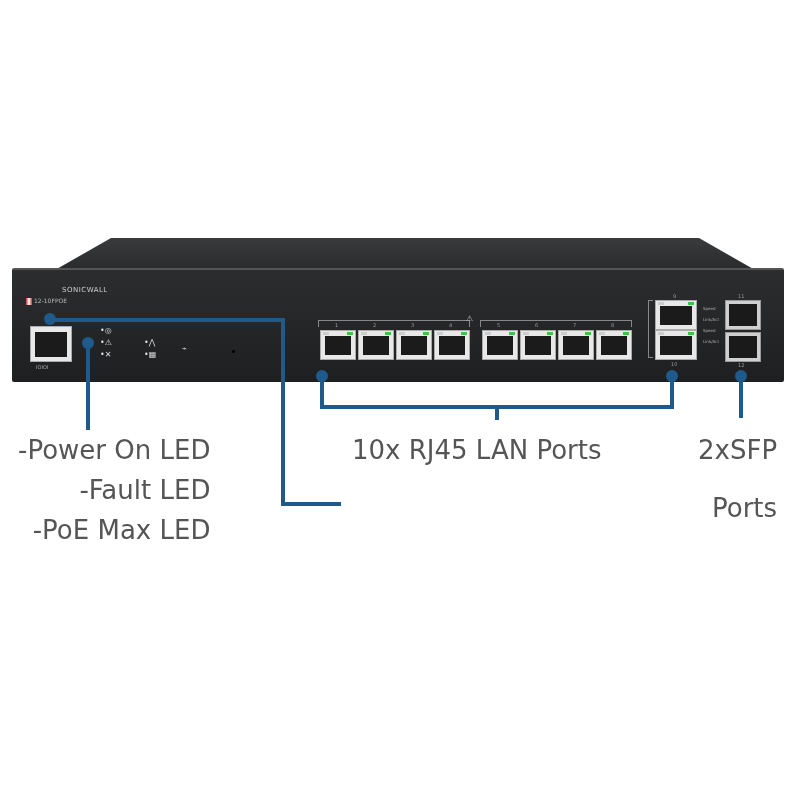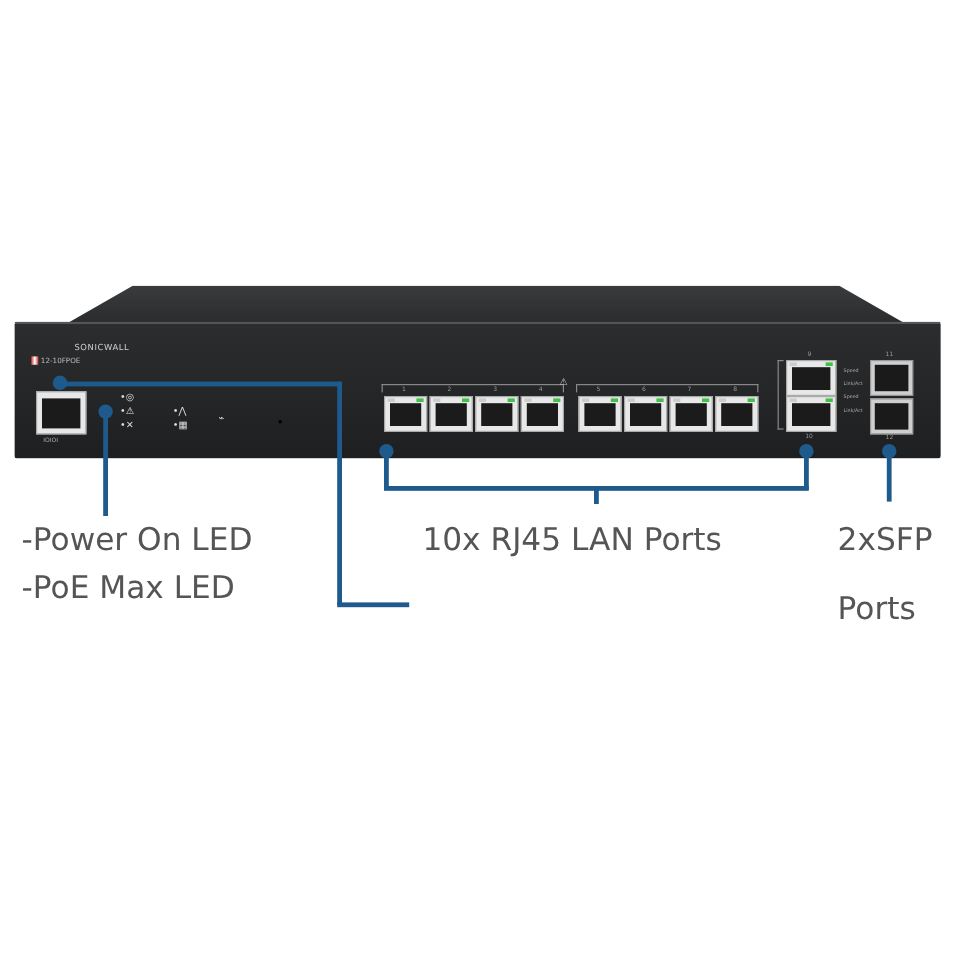--- a/index.html
+++ b/index.html
@@ -15,21 +15,21 @@
   .rj45 .hole{position:absolute;left:4px;right:4px;top:5px;bottom:4px;background:#1b1b1b;}
   .rj45 .led{position:absolute;top:1px;width:6px;height:3px;background:#3fc24a;right:2px;}
   .rj45 .ledl{position:absolute;top:1px;width:6px;height:3px;background:#ccc;left:2px;}
   .console{left:30px;top:326px;width:40px;height:34px;}
   .consolelbl{left:36px;top:364px;color:#aaa;font-size:5px;}
   .status{color:#ddd;font-size:8px;}
   .bracket{border:1px solid #888;border-bottom:none;height:6px;}
   .portnum{color:#999;font-size:5px;}
   .callout{background:#1f5a8c;}
   .dot{width:12px;height:12px;border-radius:50%;background:#1f5a8c;}
-  .label{color:#555;font-size:26px;line-height:34px;font-family:"DejaVu Sans",sans-serif;}
+  .label{color:#555;font-size:26px;line-height:34px;font-family:"DejaVu Sans",sans-serif;text-align:right;}
   .sfp{background:#cfcfcf;border:1px solid #999;}
   .sfp .cage{position:absolute;left:3px;right:3px;top:3px;bottom:3px;background:#1a1a1a;}
 </style>
 </head>
 <body>
 
 <div class="abs top-face"></div>
 <div class="abs front"></div>
 
 <div class="abs brand">SONICWALL</div>
@@ -145,20 +145,21 @@
 <div class="abs callout" style="left:320px;top:376px;width:4px;height:32px;"></div>
 <div class="abs callout" style="left:670px;top:376px;width:4px;height:32px;"></div>
 <div class="abs callout" style="left:320px;top:405px;width:354px;height:4px;"></div>
 <div class="abs callout" style="left:495px;top:405px;width:4px;height:15px;"></div>
 
 <div class="abs dot" style="left:735px;top:370px;"></div>
 <div class="abs callout" style="left:739px;top:376px;width:4px;height:42px;"></div>
 
 <div class="abs label" style="left:18px;top:433px;">
   <div>-Power On LED</div>
+  <div style="margin-top:6px;">-Fault LED</div>
   <div style="margin-top:6px;">-PoE Max LED</div>
 </div>
 <div class="abs label" style="left:352px;top:433px;">10x RJ45 LAN Ports</div>
 <div class="abs label" style="left:352px;top:488px;">
 </div>
 <div class="abs label" style="left:698px;top:433px;">
   <div>2xSFP</div>
   <div style="margin-top:24px;">Ports</div>
 </div>
 

